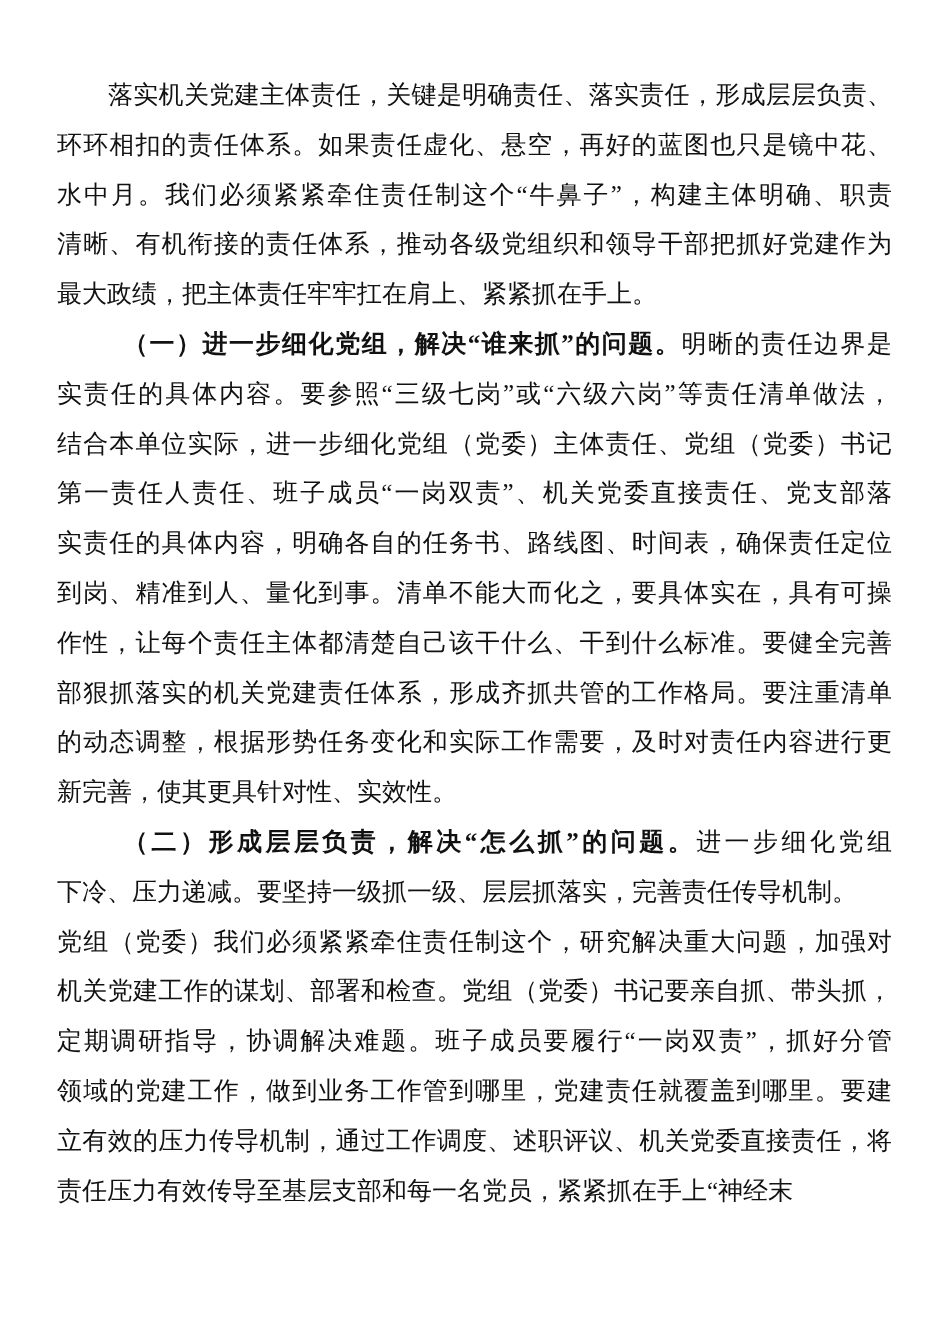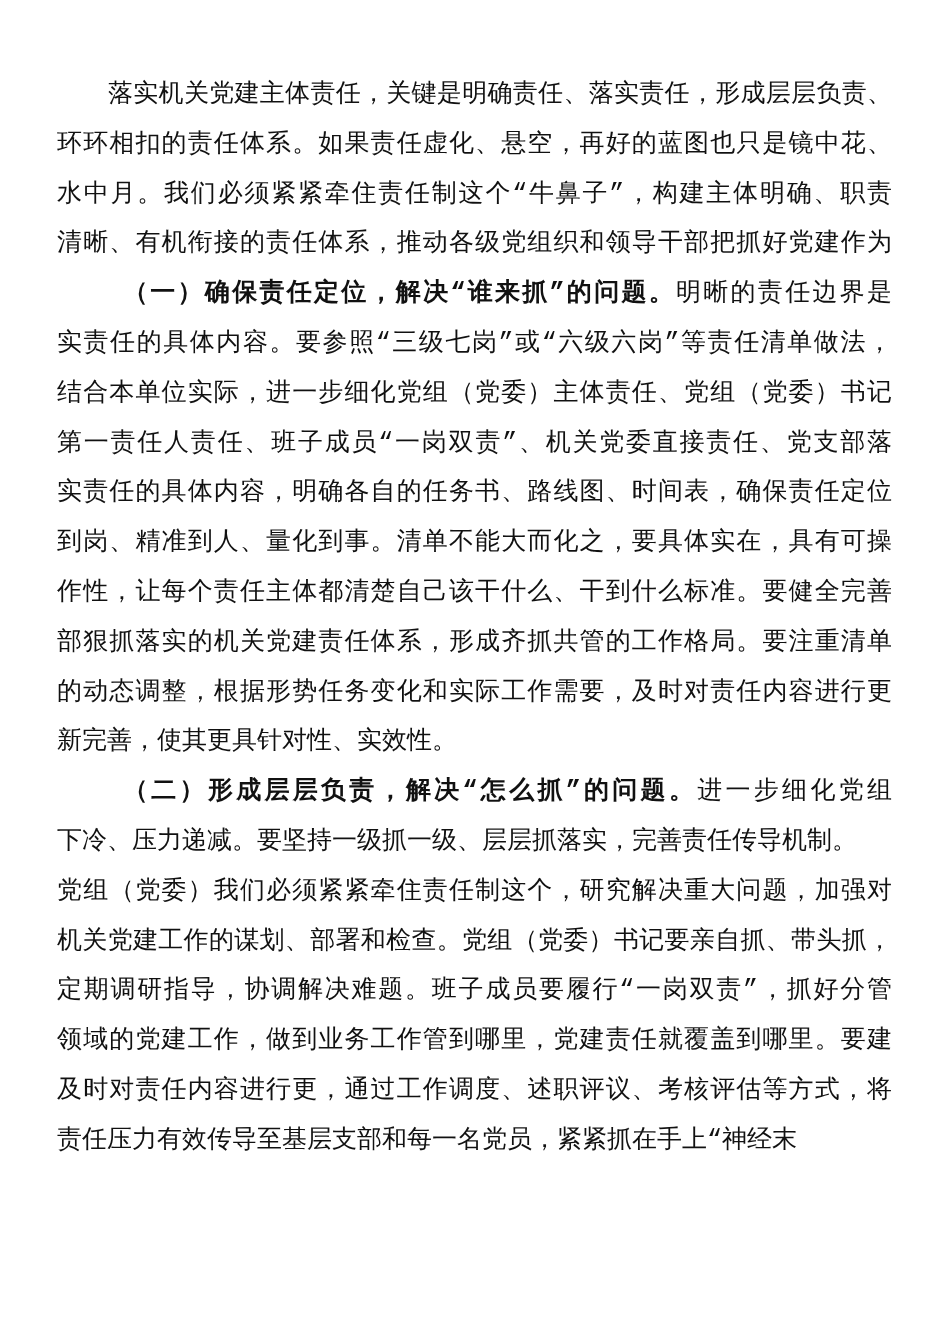--- a/index.html
+++ b/index.html
@@ -1,55 +1,56 @@
 <!DOCTYPE html>
 <html><head>
 <meta charset="utf-8">
 <style>
   html, body { margin:0; padding:0; background:#ffffff; }
   body { width:950px; height:1344px; overflow:hidden; position:relative; }
   .page {
     position:absolute; left:57px; top:70px; width:835px;
-    font-family: Liberation Mono, monospace;
+    font-family: Liberation Serif, serif;
     font-size:25px; line-height:49.8px; color:#111111;
   }
   .line { display:block; white-space:nowrap; height:49.8px; text-align:justify; text-align-last:justify; }
   .line.last { text-align-last:left; }
   .indent { padding-left:51px; }
   .indent2 { padding-left:66px; }
   .b { font-weight:bold; }
 </style>
 </head>
 <body>
 
 <div class="page">
 
   <div>
     <span class="line indent">落实机关党建主体责任，关键是明确责任、落实责任，形成层层负责、</span>
     <span class="line">环环相扣的责任体系。如果责任虚化、悬空，再好的蓝图也只是镜中花、</span>
     <span class="line">水中月。我们必须紧紧牵住责任制这个“牛鼻子”，构建主体明确、职责</span>
     <span class="line">清晰、有机衔接的责任体系，推动各级党组织和领导干部把抓好党建作为</span>
+    <span class="line last">最大政绩，把主体责任牢牢扛在肩上、紧紧抓在手上。</span>
   </div>
 
   <div>
-    <span class="line indent2"><span class="b">（一）确保责任定位，解决“谁来抓”的问题。</span><span>明晰的责任边界是</span></span>
+    <span class="line indent2"><span class="b">（一）进一步细化党组，解决“谁来抓”的问题。</span><span>明晰的责任边界是</span></span>
     <span class="line">实责任的具体内容。要参照“三级七岗”或“六级六岗”等责任清单做法，</span>
     <span class="line">结合本单位实际，进一步细化党组（党委）主体责任、党组（党委）书记</span>
     <span class="line">第一责任人责任、班子成员“一岗双责”、机关党委直接责任、党支部落</span>
     <span class="line">实责任的具体内容，明确各自的任务书、路线图、时间表，确保责任定位</span>
     <span class="line">到岗、精准到人、量化到事。清单不能大而化之，要具体实在，具有可操</span>
     <span class="line">作性，让每个责任主体都清楚自己该干什么、干到什么标准。要健全完善</span>
     <span class="line">部狠抓落实的机关党建责任体系，形成齐抓共管的工作格局。要注重清单</span>
     <span class="line">的动态调整，根据形势任务变化和实际工作需要，及时对责任内容进行更</span>
     <span class="line last">新完善，使其更具针对性、实效性。</span>
   </div>
 
   <div>
     <span class="line indent2"><span class="b">（二）形成层层负责，解决“怎么抓”的问题。</span><span>进一步细化党组</span></span>
     <span class="line last">下冷、压力递减。要坚持一级抓一级、层层抓落实，完善责任传导机制。</span>
     <span class="line">党组（党委）我们必须紧紧牵住责任制这个，研究解决重大问题，加强对</span>
     <span class="line">机关党建工作的谋划、部署和检查。党组（党委）书记要亲自抓、带头抓，</span>
     <span class="line">定期调研指导，协调解决难题。班子成员要履行“一岗双责”，抓好分管</span>
     <span class="line">领域的党建工作，做到业务工作管到哪里，党建责任就覆盖到哪里。要建</span>
-    <span class="line">及时对责任内容进行更，通过工作调度、述职评议、考核评估等方式，将</span>
+    <span class="line">立有效的压力传导机制，通过工作调度、述职评议、机关党委直接责任，将</span>
     <span class="line last">责任压力有效传导至基层支部和每一名党员，紧紧抓在手上“神经末</span>
   </div>
 </div>
 
 </body></html>

